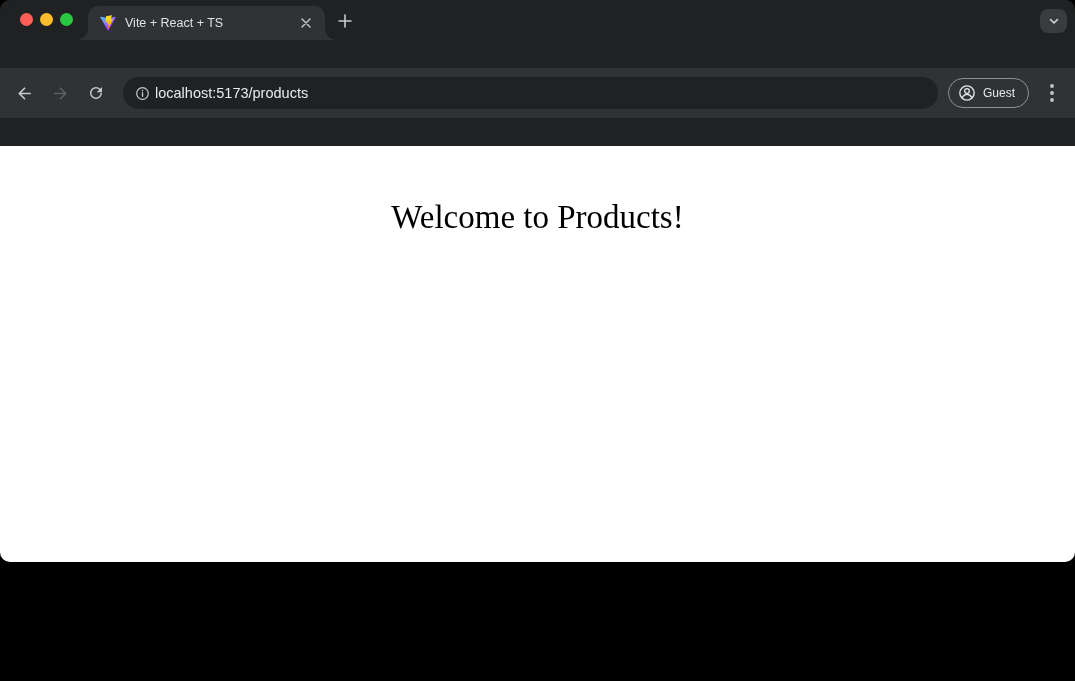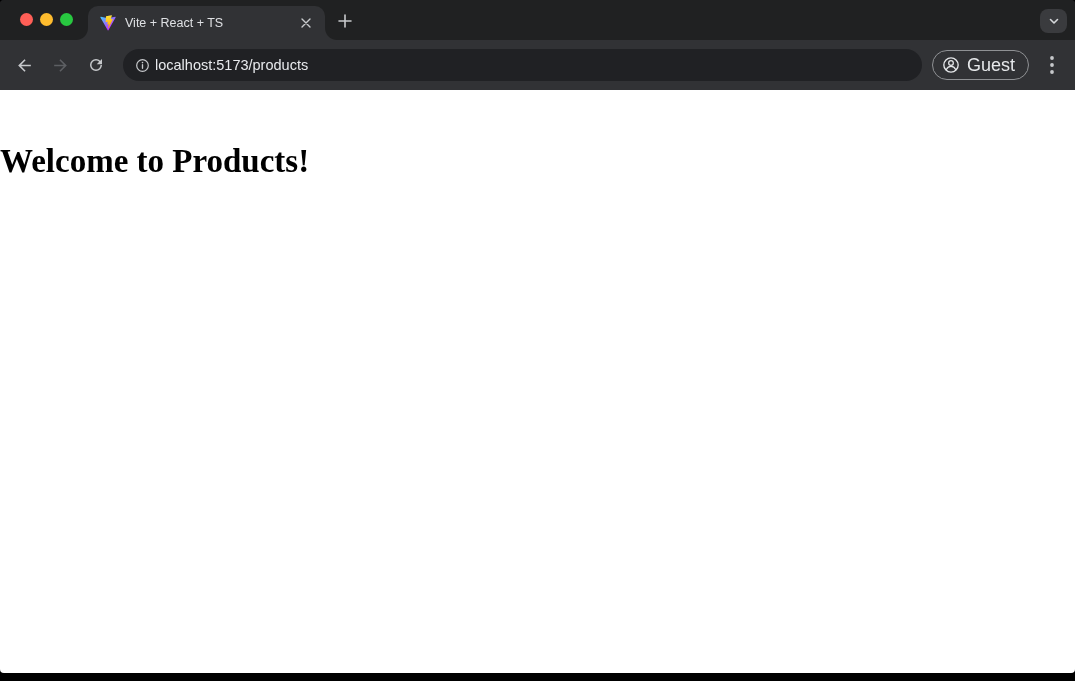--- a/index.html
+++ b/index.html
@@ -4,25 +4,25 @@
 <style>
   * { margin: 0; padding: 0; box-sizing: border-box; }
   html, body {
     width: 1075px; height: 681px;
     background: #000;
     font-family: "Liberation Sans", sans-serif;
     overflow: hidden;
   }
   .window {
     position: relative;
-    width: 1075px; height: 673px;
-    border-radius: 4px;
+    width: 1075px; height: 562px;
+    border-radius: 10px;
     overflow: hidden;
     background: #202124;
-    display: flex; flex-direction: column;
+    display: flex; flex-direction: column; gap: 28px;
   }
   
   .tabstrip {
     position: relative;
     height: 40px;
     background: #202122;
     flex: 0 0 auto;
   }
   .traffic-lights {
     position: absolute; left: 20px; top: 13px;
@@ -114,36 +114,37 @@
     flex: 0 0 auto;
     height: 30px;
     border: 1px solid #8f9194;
     border-radius: 15px;
     display: flex; align-items: center;
     padding: 0 13px 0 8px;
     color: #e6e8ea;
     gap: 6px;
     margin-right: 8px;
   }
-  .profile-label { font-size: 18px; }
+  .profile-label { font-size: 12px; }
   .menu-btn {
     width: 30px; height: 30px; border-radius: 50%;
     display: flex; align-items: center; justify-content: center;
     color: #c6c8cb; flex: 0 0 auto;
   }
   
   .content {
     flex: 1 1 auto;
     background: #ffffff;
     overflow: hidden;
   }
   .page-heading {
     margin-top: 53px;
+    text-align: center;
     font-family: "Liberation Serif", serif;
-    font-weight: 700;
+    font-weight: 400;
     font-size: 33px;
     color: #000000;
   }
   svg { display: block; }
 </style>
 </head>
 <body>
 
 <div class="window">
 

